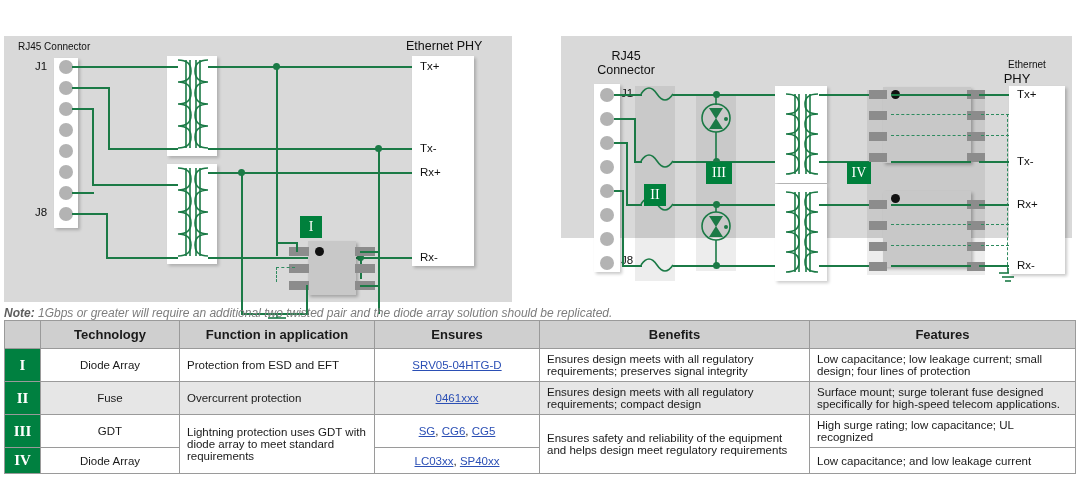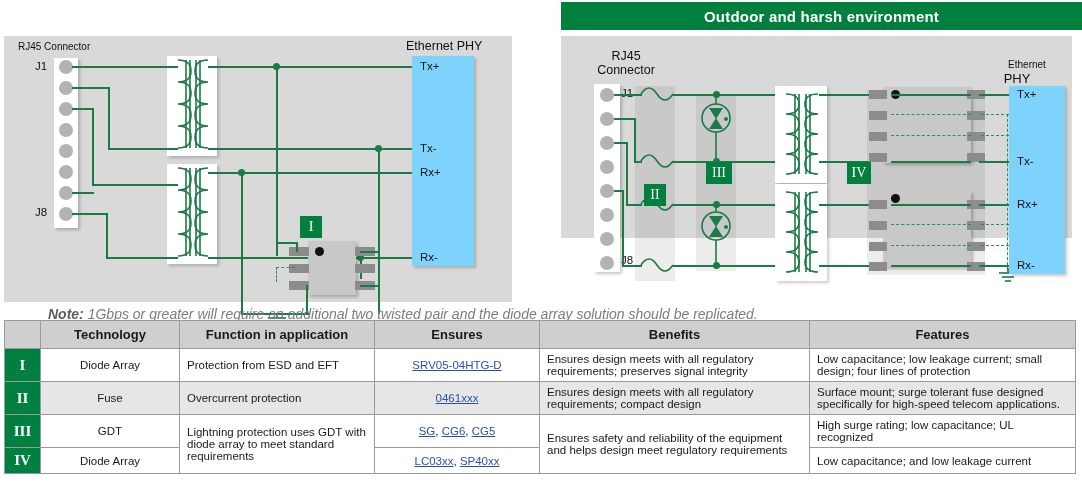--- a/index.html
+++ b/index.html
@@ -22,21 +22,21 @@
   #canvas-right{left:561px;top:36px;width:511px;height:202px;}
 
   .lbl{position:absolute;font-size:11.5px;color:#111;line-height:13px;white-space:nowrap;}
   .lbl.ctr{text-align:center;}
 
   
   .conn{position:absolute;background:#ffffff;box-shadow:2px 2px 3px rgba(0,0,0,.22);}
   .pin{position:absolute;width:14px;height:14px;border-radius:50%;background:#b3b3b3;}
 
   
-  .phy{position:absolute;background:#7dd3fc;box-shadow:2px 2px 3px rgba(0,0,0,.22);}
+  .phy{position:absolute;background:#ffffff;box-shadow:2px 2px 3px rgba(0,0,0,.22);}
   .phy .p{position:absolute;font-size:11.5px;color:#111;}
 
   
   .xfmr{position:absolute;background:#ffffff;box-shadow:2px 2px 3px rgba(0,0,0,.2);}
 
   
   .w{position:absolute;background:#1b7a46;}
   .wh{height:1.6px;}
   .wv{width:1.6px;}
   .wd{position:absolute;border-color:#2e8b5f;border-style:dashed;border-width:0;}
@@ -48,21 +48,21 @@
          font-size:14px;display:flex;align-items:center;justify-content:center;}
 
   
   .shade{position:absolute;background:rgba(0,0,0,.07);}
 
   
   .ic{position:absolute;background:#c8c8c8;box-shadow:2px 2px 3px rgba(0,0,0,.25);}
   .icpin{position:absolute;background:#8c8c8c;height:9px;}
 
   
-  #note{position:absolute;left:4px;top:306px;font-size:14px;font-style:italic;color:#7d7d7d;margin-left:44px;}
+  #note{position:absolute;left:4px;top:306px;font-size:12px;font-style:italic;color:#7d7d7d;}
   #note b{font-style:italic;color:#5d5d5d;}
 
   
   table{position:absolute;left:4px;top:320px;width:1072px;border-collapse:collapse;
         table-layout:fixed;font-size:11.5px;}
   th,td{border:1px solid #9a9a9a;padding:4px 7px;vertical-align:middle;}
   thead th{background:#cfcfcf;font-weight:bold;text-align:center;font-size:13px;padding:6px 4px;}
   .c-num{width:36px;}
   .c-tech{width:139px;}
   .c-func{width:195px;}
@@ -183,21 +183,20 @@
     </svg>
 
     <div class="phy" style="left:408px;top:20px;width:62px;height:210px;">
       <div class="p" style="left:8px;top:4px;">Tx+</div>
       <div class="p" style="left:8px;top:86px;">Tx-</div>
       <div class="p" style="left:8px;top:110px;">Rx+</div>
       <div class="p" style="left:8px;top:195px;">Rx-</div>
     </div>
   </div>
 
-  <div class="panel-head" id="head-right">Outdoor and harsh environment</div>
 
   <div class="canvas" id="canvas-right">
 
     <div class="lbl ctr" style="left:22px;top:14px;width:86px;font-size:12.5px;">RJ45</div>
     <div class="lbl ctr" style="left:22px;top:28px;width:86px;font-size:12.5px;">Connector</div>
     <div class="lbl ctr" style="left:430px;top:22px;width:72px;font-size:10px;">Ethernet</div>
     <div class="lbl ctr" style="left:420px;top:36px;width:72px;font-size:13px;">PHY</div>
 
     <div class="shade" style="left:74px;top:50px;width:40px;height:195px;"></div>
     <div class="shade" style="left:135px;top:60px;width:40px;height:175px;"></div>

